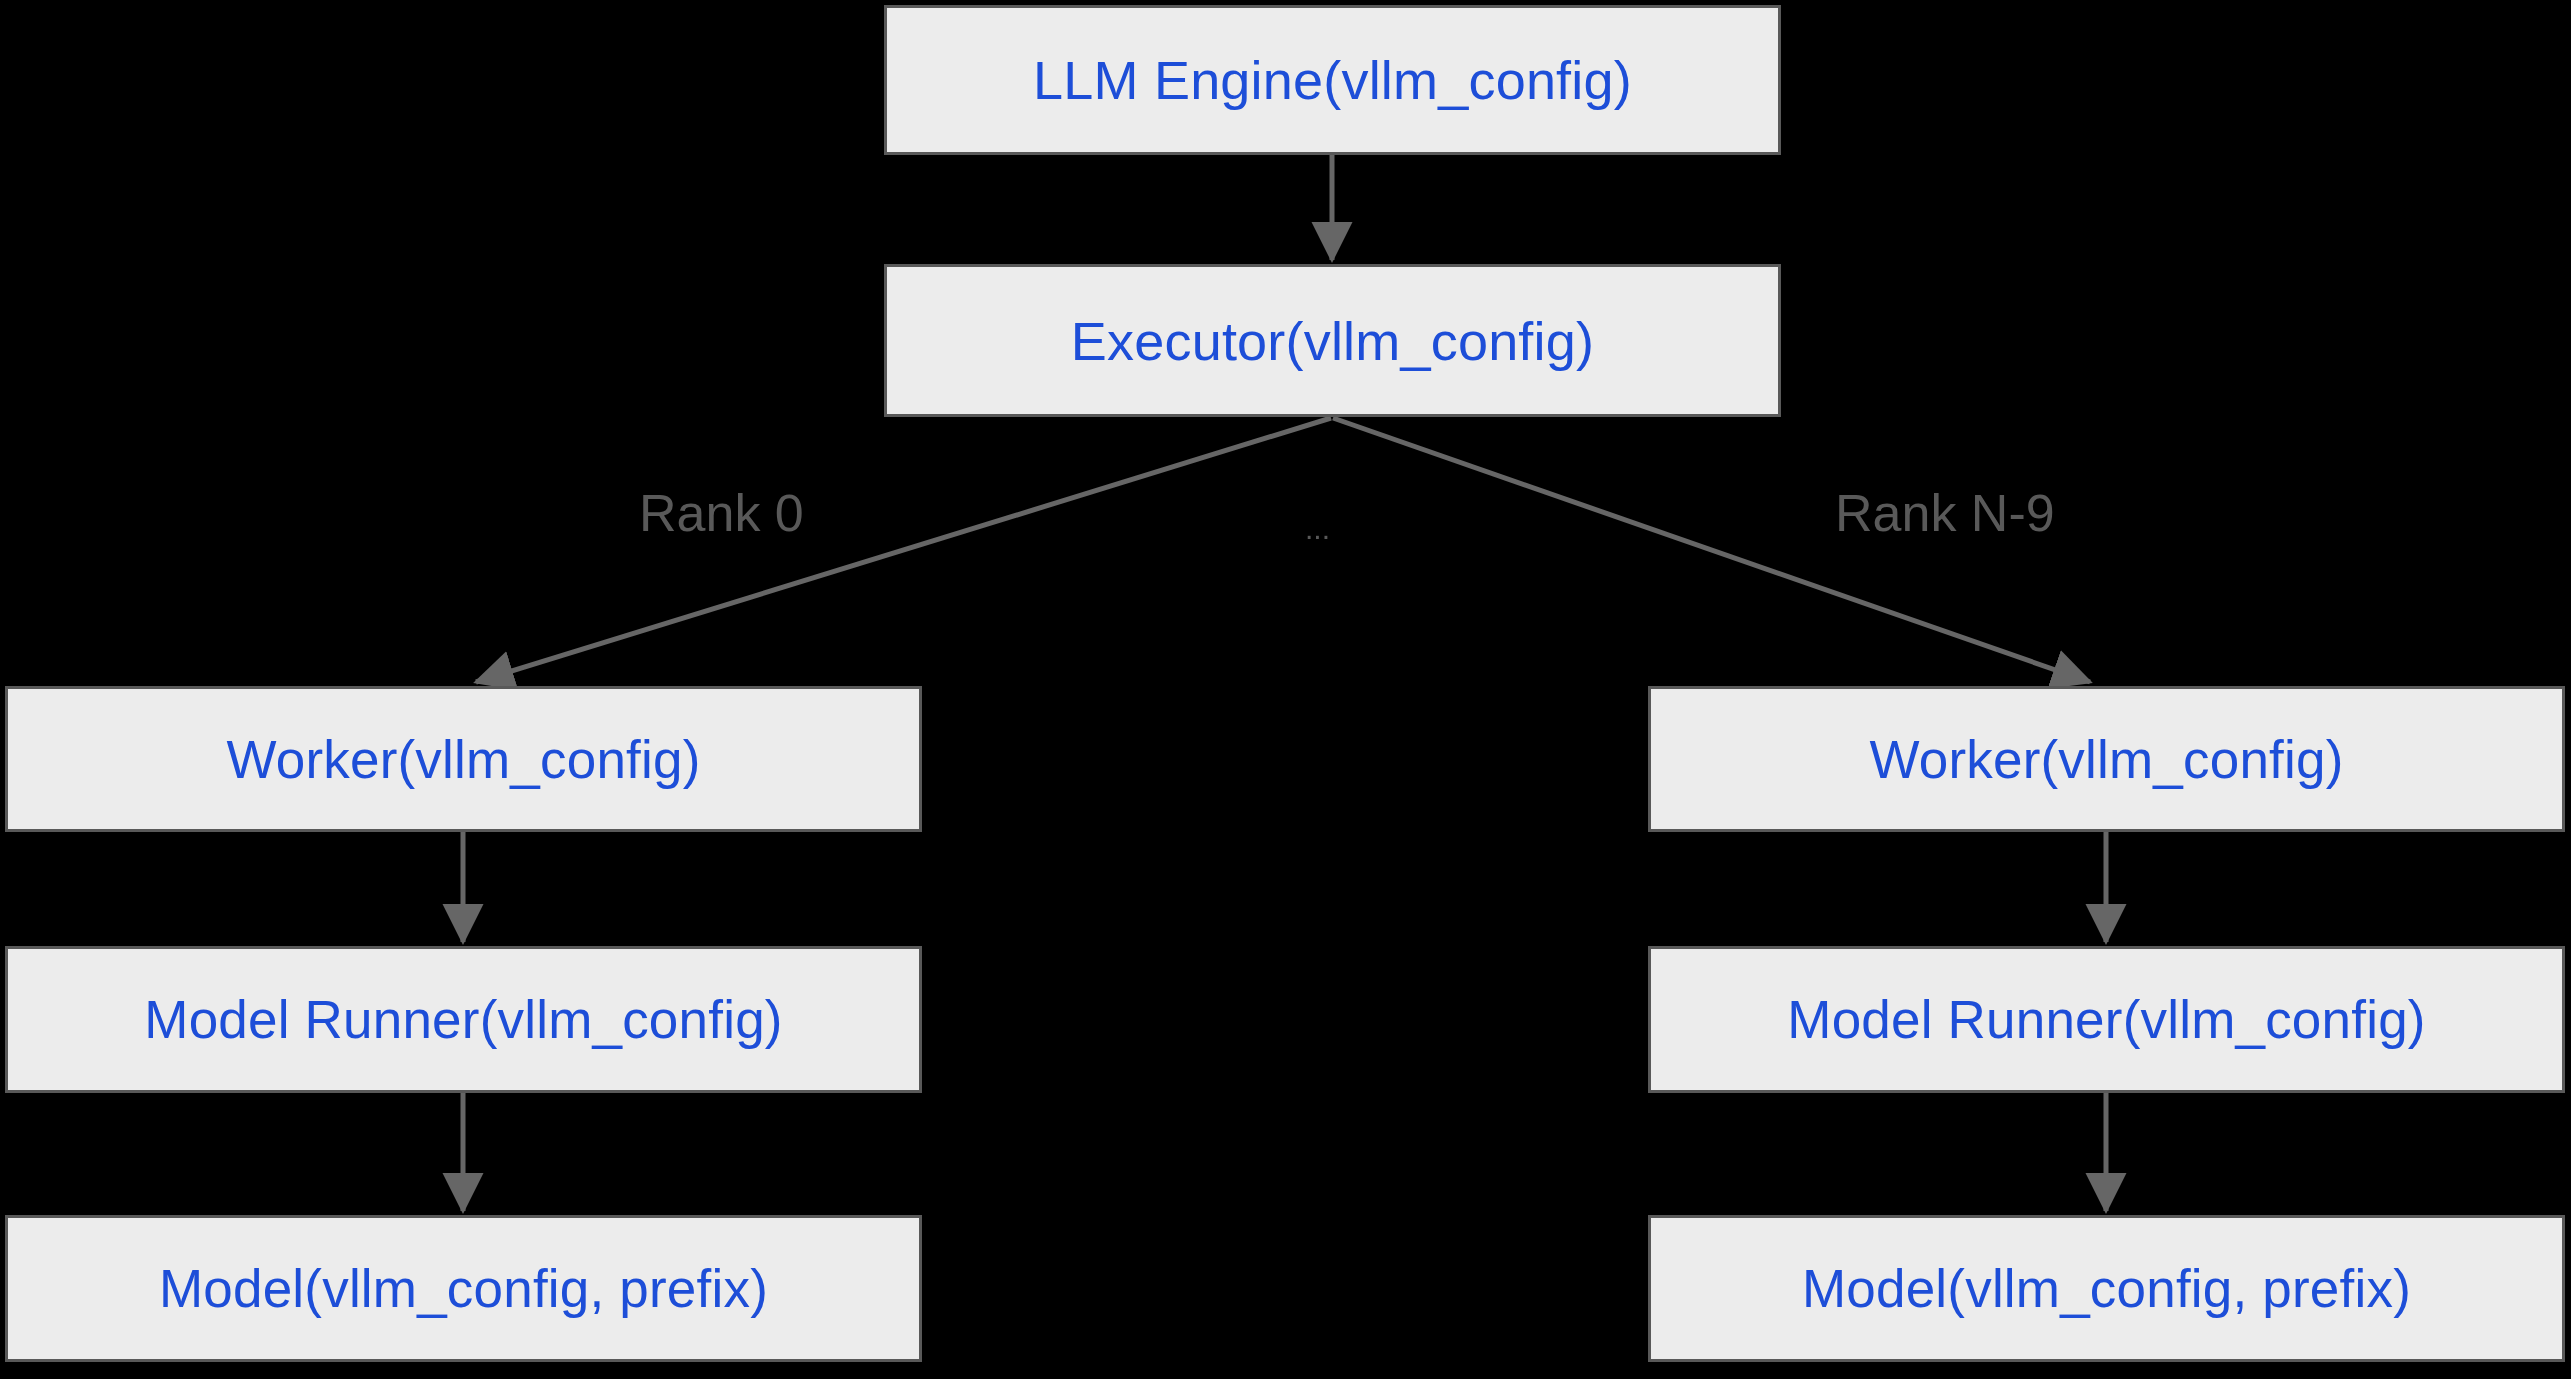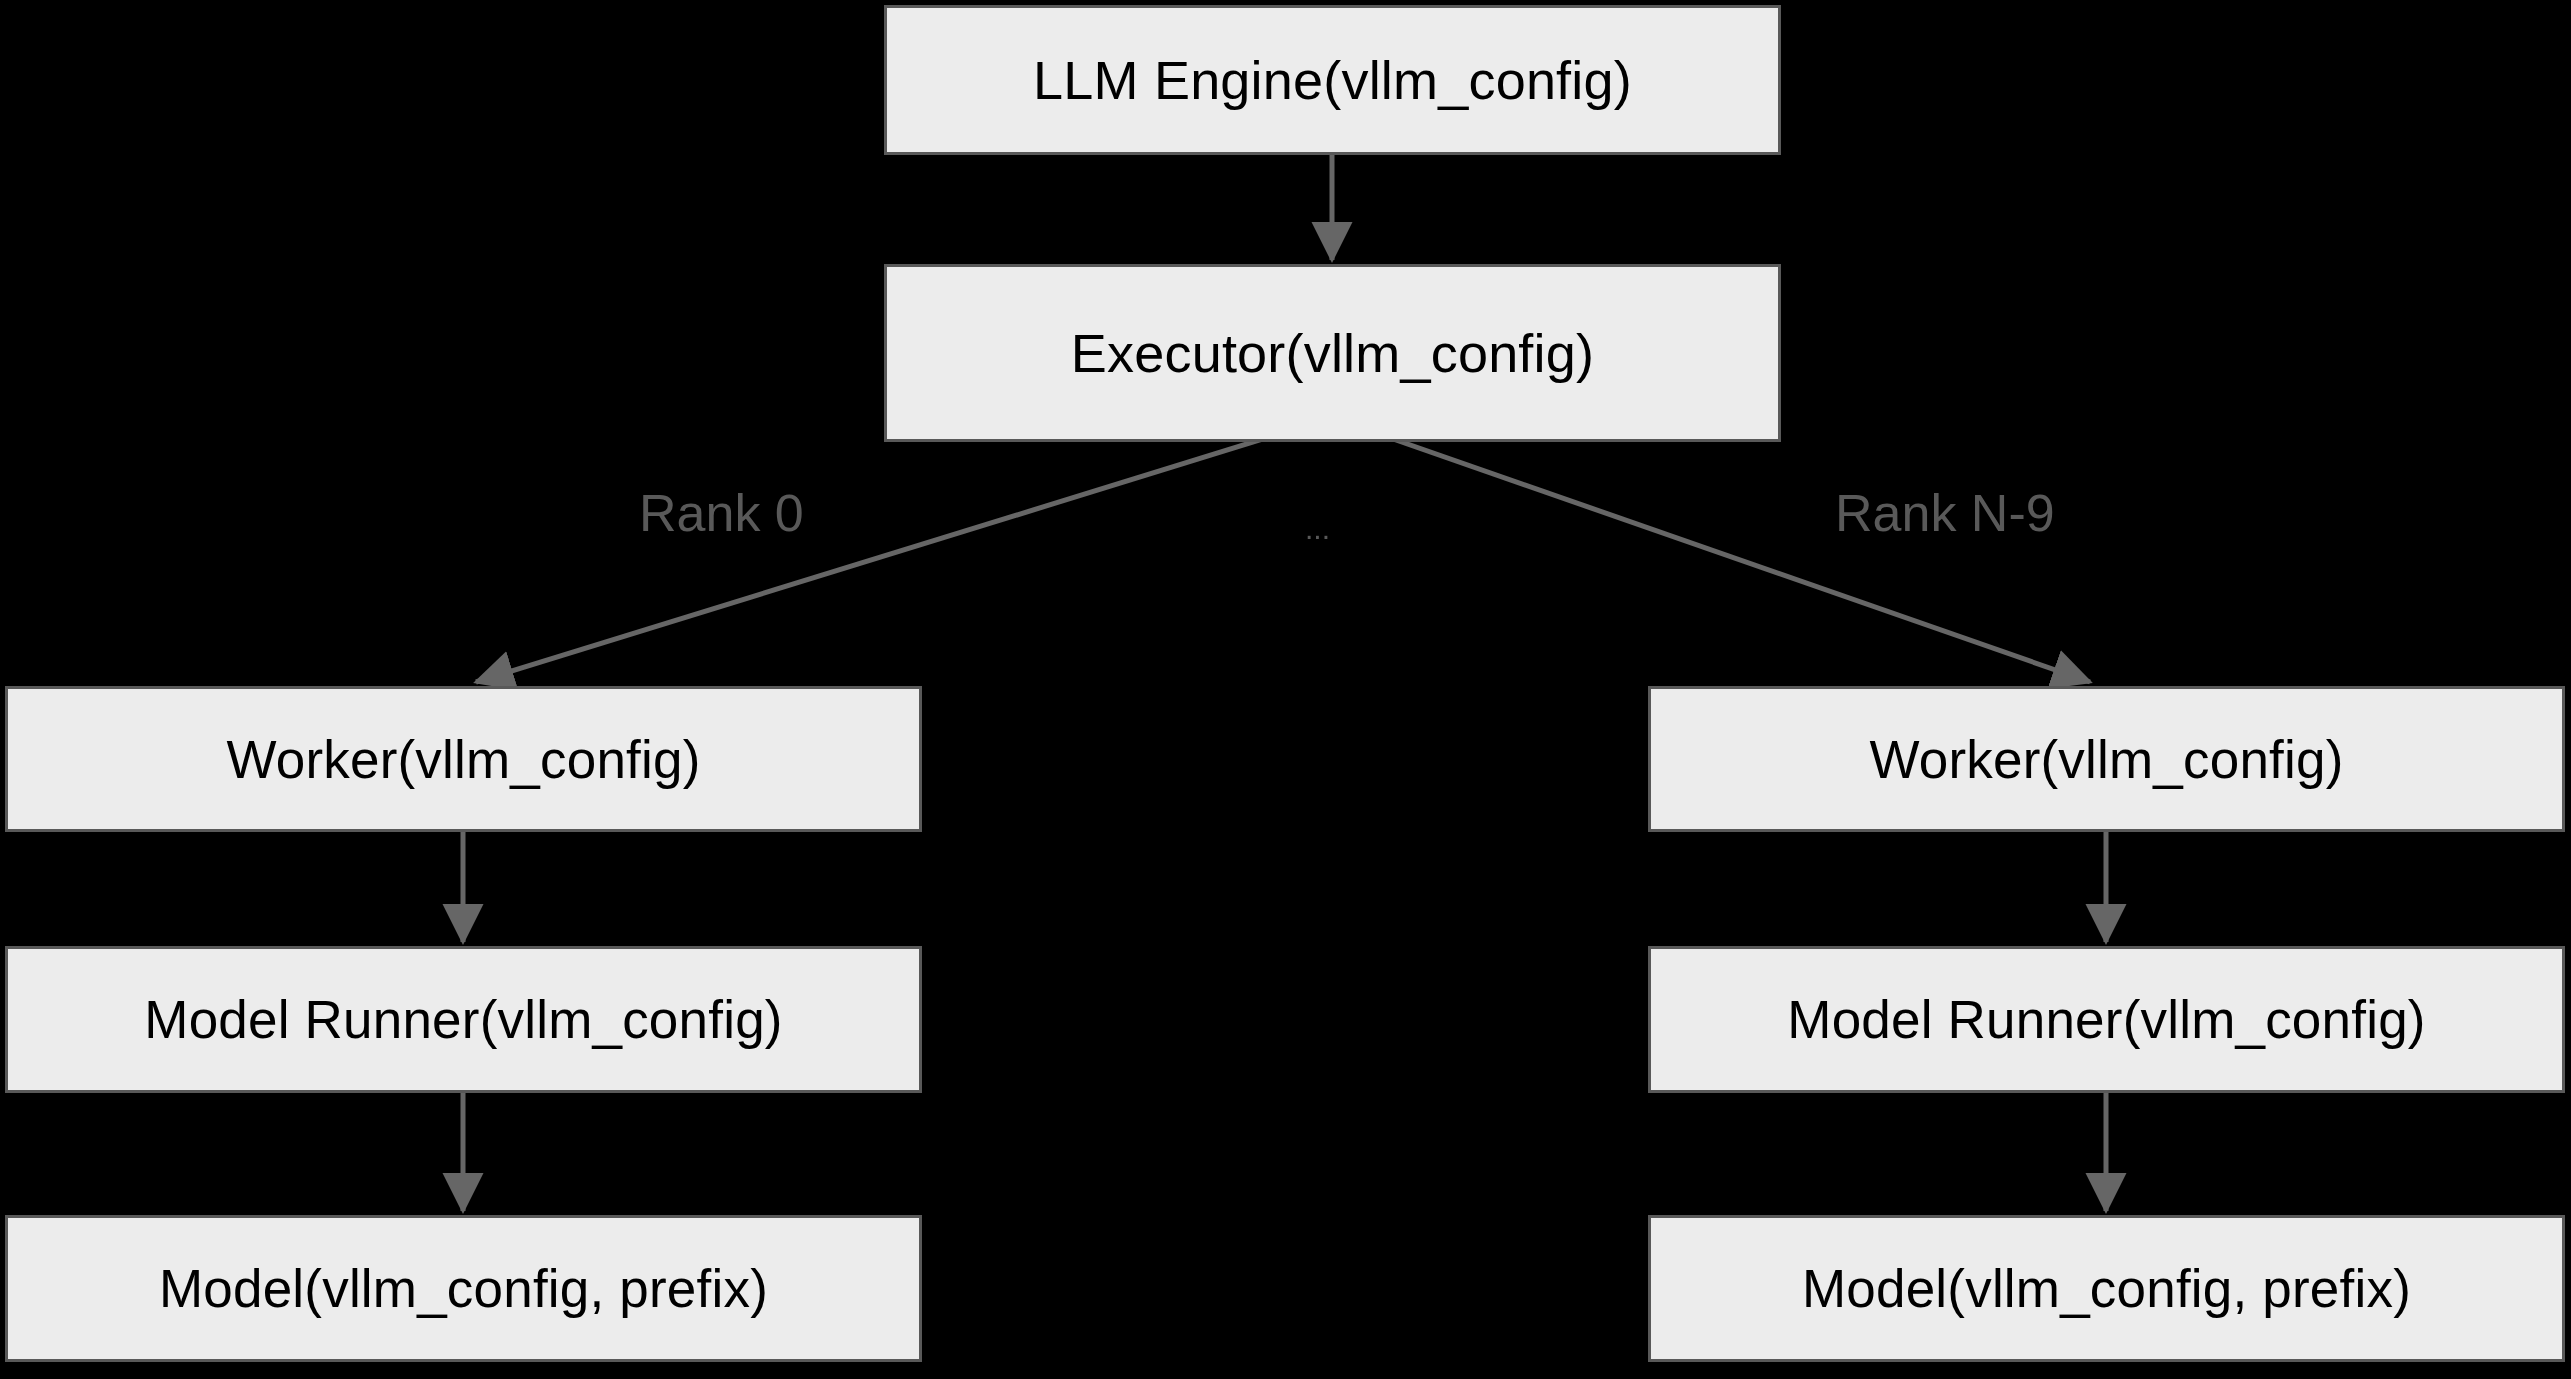--- a/index.html
+++ b/index.html
@@ -24,40 +24,40 @@
     pointer-events: none;
   }
   .node {
     position: absolute;
     box-sizing: border-box;
     background: #ececec;
     border: 3px solid #595959;
     display: flex;
     align-items: center;
     justify-content: center;
-    color: #000000;
+    color: #1d4ed8;
     font-weight: 400;
     letter-spacing: 0.2px;
     white-space: nowrap;
     z-index: 2;
   }
   .node-label {
     display: block;
     line-height: 1;
   }
   .edge-label {
     position: absolute;
     color: #595959;
     white-space: nowrap;
     z-index: 3;
     line-height: 1;
   }
   
   #node-llm-engine   { left: 884px;  top: 5px;    width: 897px; height: 150px; font-size: 54px; }
-  #node-executor     { left: 884px;  top: 264px;  width: 897px; height: 178px; font-size: 54px; }
+  #node-executor     { left: 884px;  top: 264px;  width: 897px; height: 153px; font-size: 54px; }
   #node-worker-0     { left: 5px;    top: 686px;  width: 917px; height: 146px; font-size: 53px; }
   #node-worker-n     { left: 1648px; top: 686px;  width: 917px; height: 146px; font-size: 53px; }
   #node-runner-0     { left: 5px;    top: 946px;  width: 917px; height: 147px; font-size: 53px; }
   #node-runner-n     { left: 1648px; top: 946px;  width: 917px; height: 147px; font-size: 53px; }
   #node-model-0      { left: 5px;    top: 1215px; width: 917px; height: 147px; font-size: 53px; }
   #node-model-n      { left: 1648px; top: 1215px; width: 917px; height: 147px; font-size: 53px; }
 
   #label-rank-0      { left: 639px;  top: 487px;  font-size: 52px; }
   #label-ellipsis    { left: 1305px; top: 514px;  font-size: 30px; }
   #label-rank-n      { left: 1835px; top: 487px;  font-size: 52px; }

